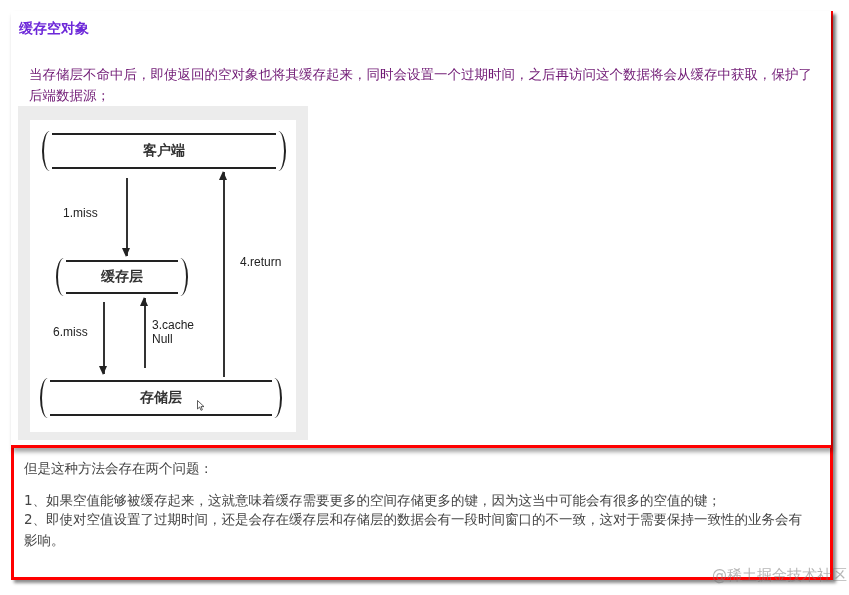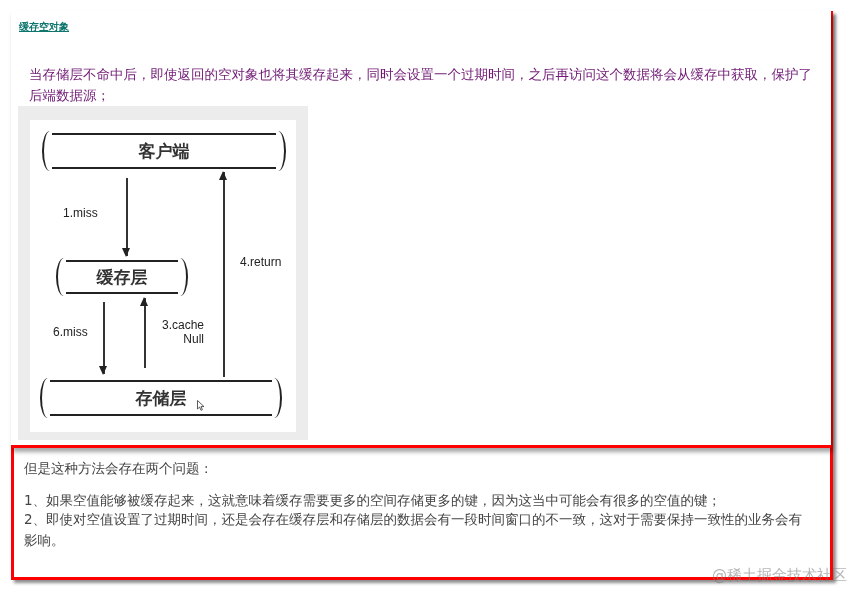--- a/index.html
+++ b/index.html
@@ -38,26 +38,25 @@
       border-right: 0;
       box-sizing: border-box;
       box-shadow: 2px 4px 4px rgba(0,0,0,0.35);
       background: #ffffff;
       z-index: 2;
     }
     .section-title {
       position: absolute;
       left: 19px;
       top: 20px;
-      font-size: 10px;
+      font-size: 14px;
       font-weight: bold;
-      color: #0f766e;
+      color: #6d28d9;
       margin: 0;
       z-index: 3;
-      text-decoration: underline;
     }
     .intro-text {
       position: absolute;
       left: 18px;
       top: 53px;
       width: 795px;
       font-size: 13.5px;
       line-height: 21px;
       color: #701a75;
       margin: 11px;
@@ -83,21 +82,21 @@
     }
     .layer {
       position: absolute;
       border-top: 2.5px solid #222;
       border-bottom: 2.5px solid #222;
       display: flex;
       align-items: center;
       justify-content: center;
       font-family: "DejaVu Serif", "Liberation Serif", serif;
       font-weight: bold;
-      font-size: 17px;
+      font-size: 14px;
       color: #333;
       box-sizing: border-box;
     }
     .layer::before, .layer::after {
       content: "";
       position: absolute;
       top: -4px;
       bottom: -4px;
       width: 6px;
       border: 2px solid #222;
@@ -144,21 +143,21 @@
     .arrow-1 { left: 96px; top: 58px; height: 78px; }
     .arrow-4 { left: 193px; top: 52px; height: 205px; }
     .arrow-2 { left: 73px; top: 182px; height: 72px; }
     .arrow-3 { left: 114px; top: 178px; height: 70px; }
 
     .arrow-label {
       position: absolute;
       font-family: "Liberation Sans", sans-serif;
       font-size: 12px;
       color: #222;
-      text-align: right;
+      text-align: left;
       line-height: 14px;
     }
     .label-1 { left: 33px; top: 86px; }
     .label-2 { left: 23px; top: 205px; }
     .label-3 { left: 122px; top: 198px; width: 52px; }
     .label-4 { left: 210px; top: 135px; }
 
     .cursor-icon {
       position: absolute;
       left: 167px;

